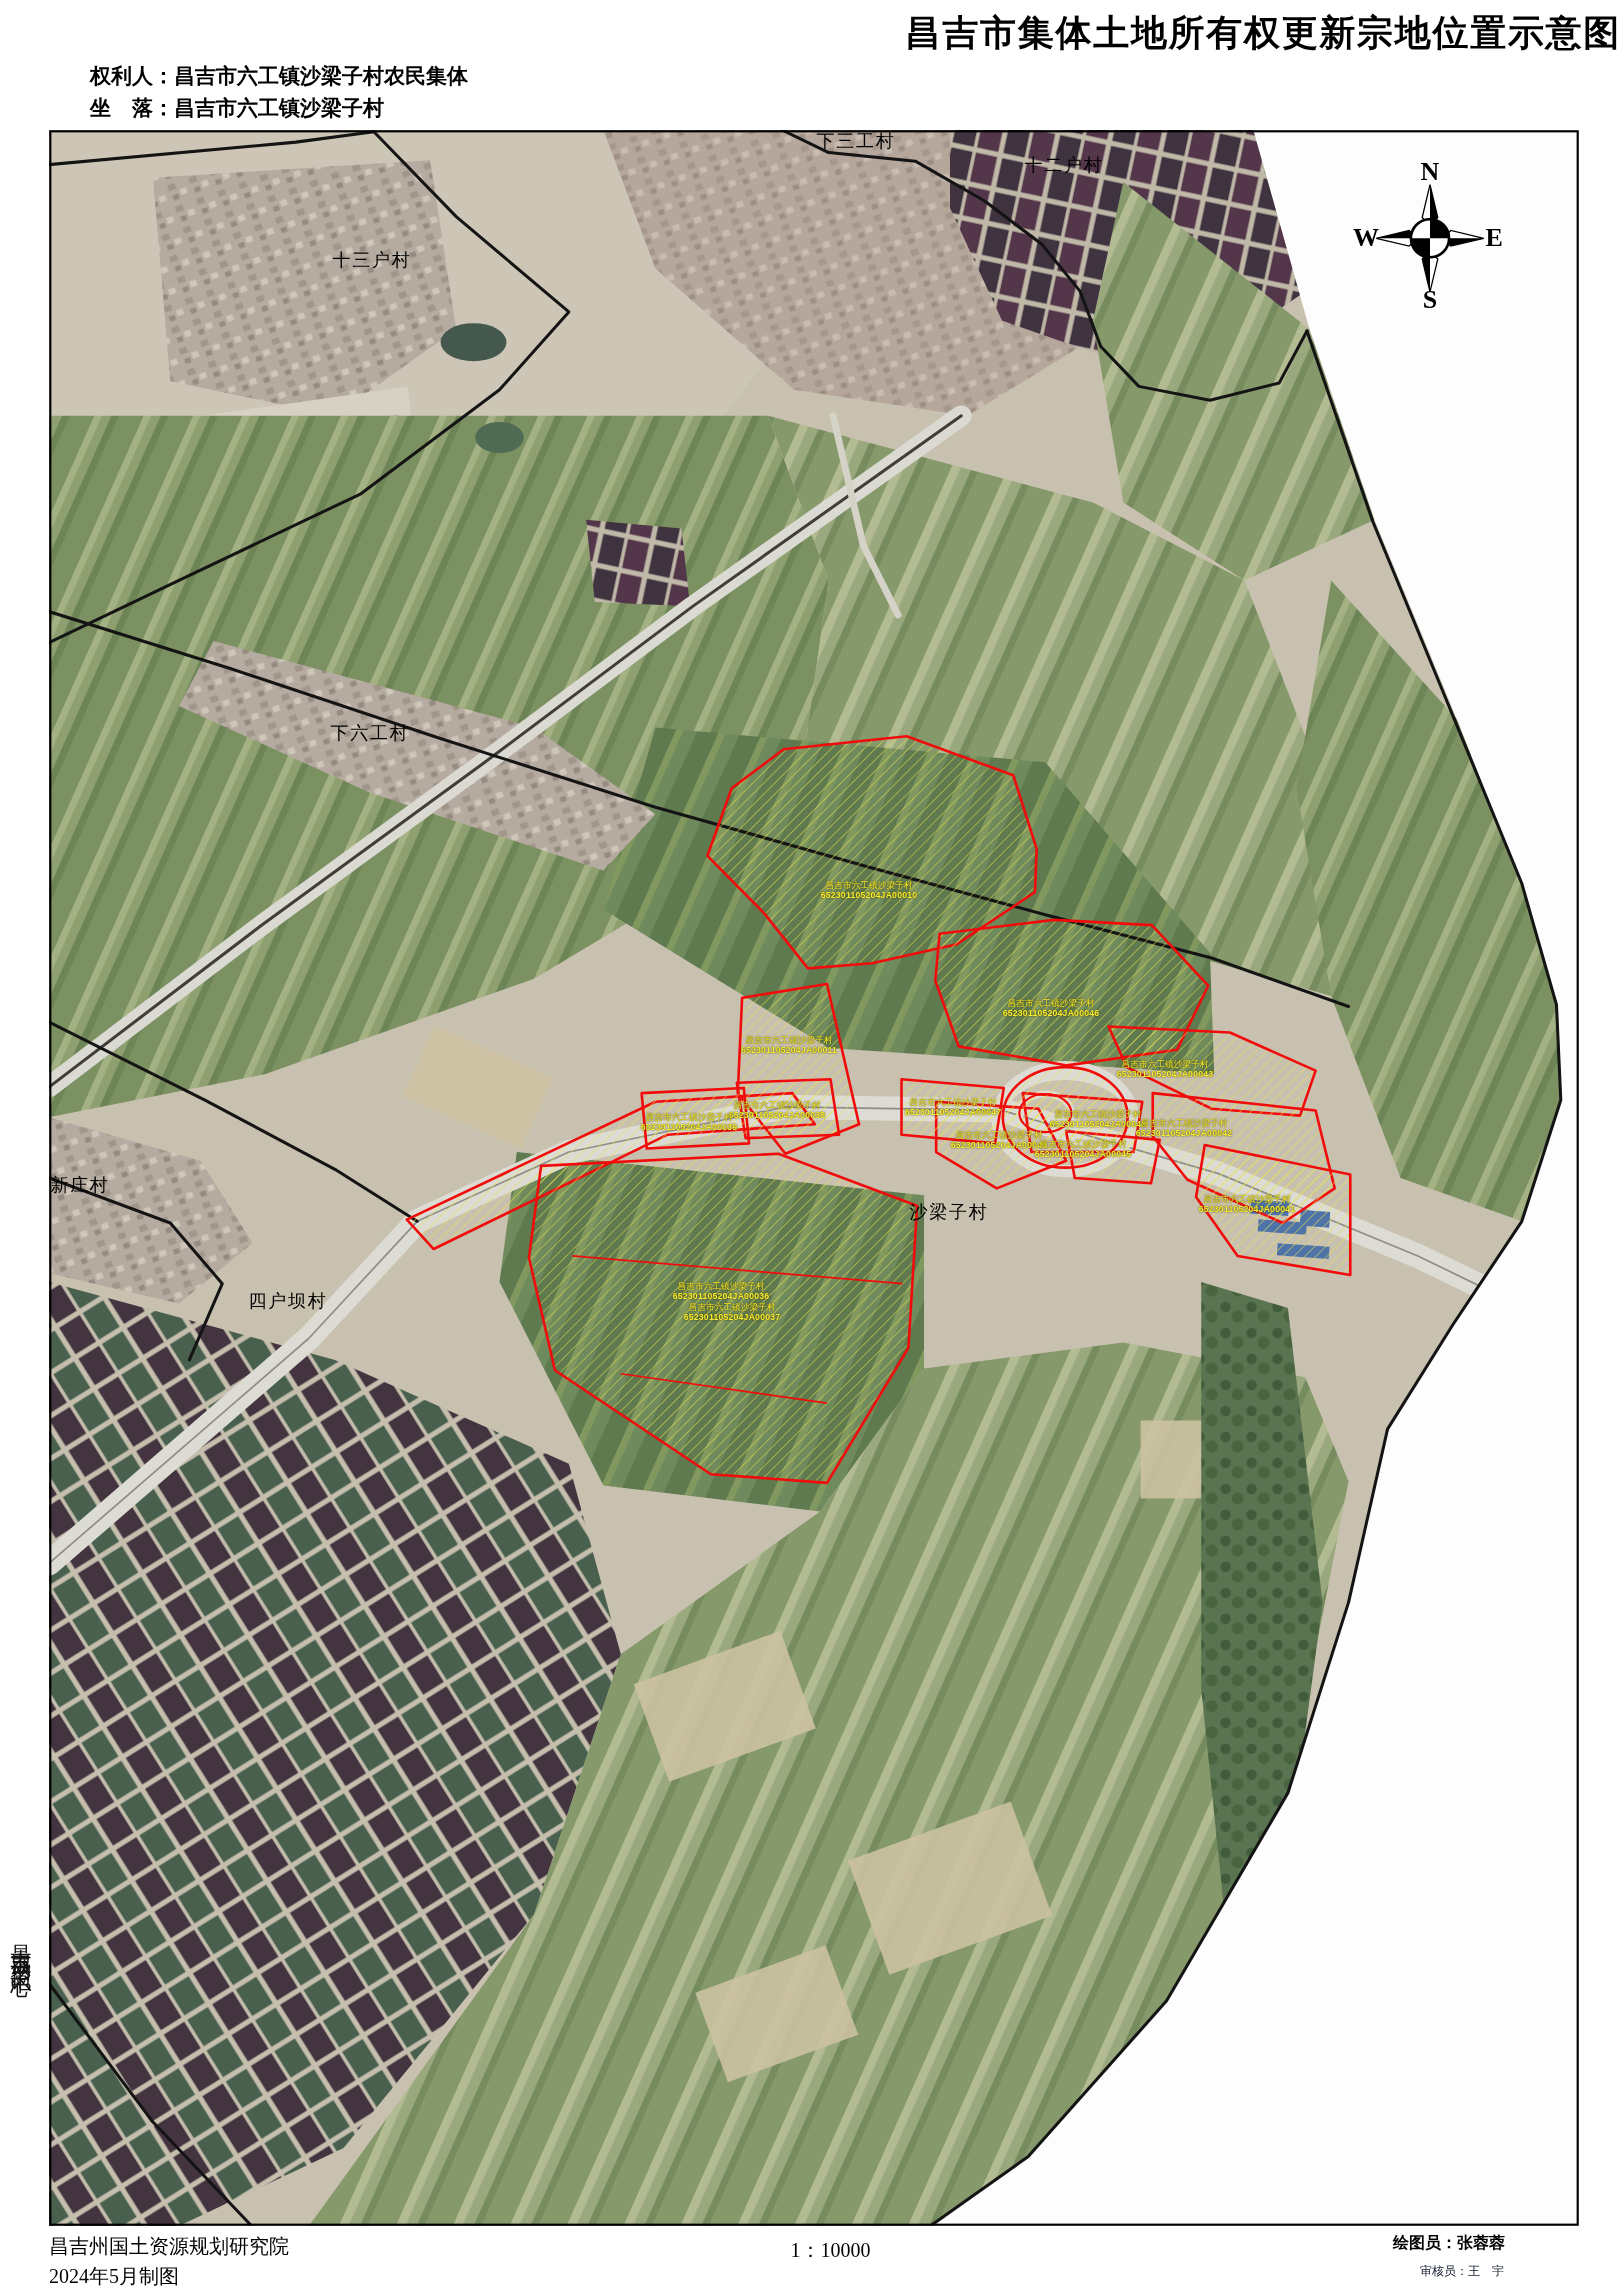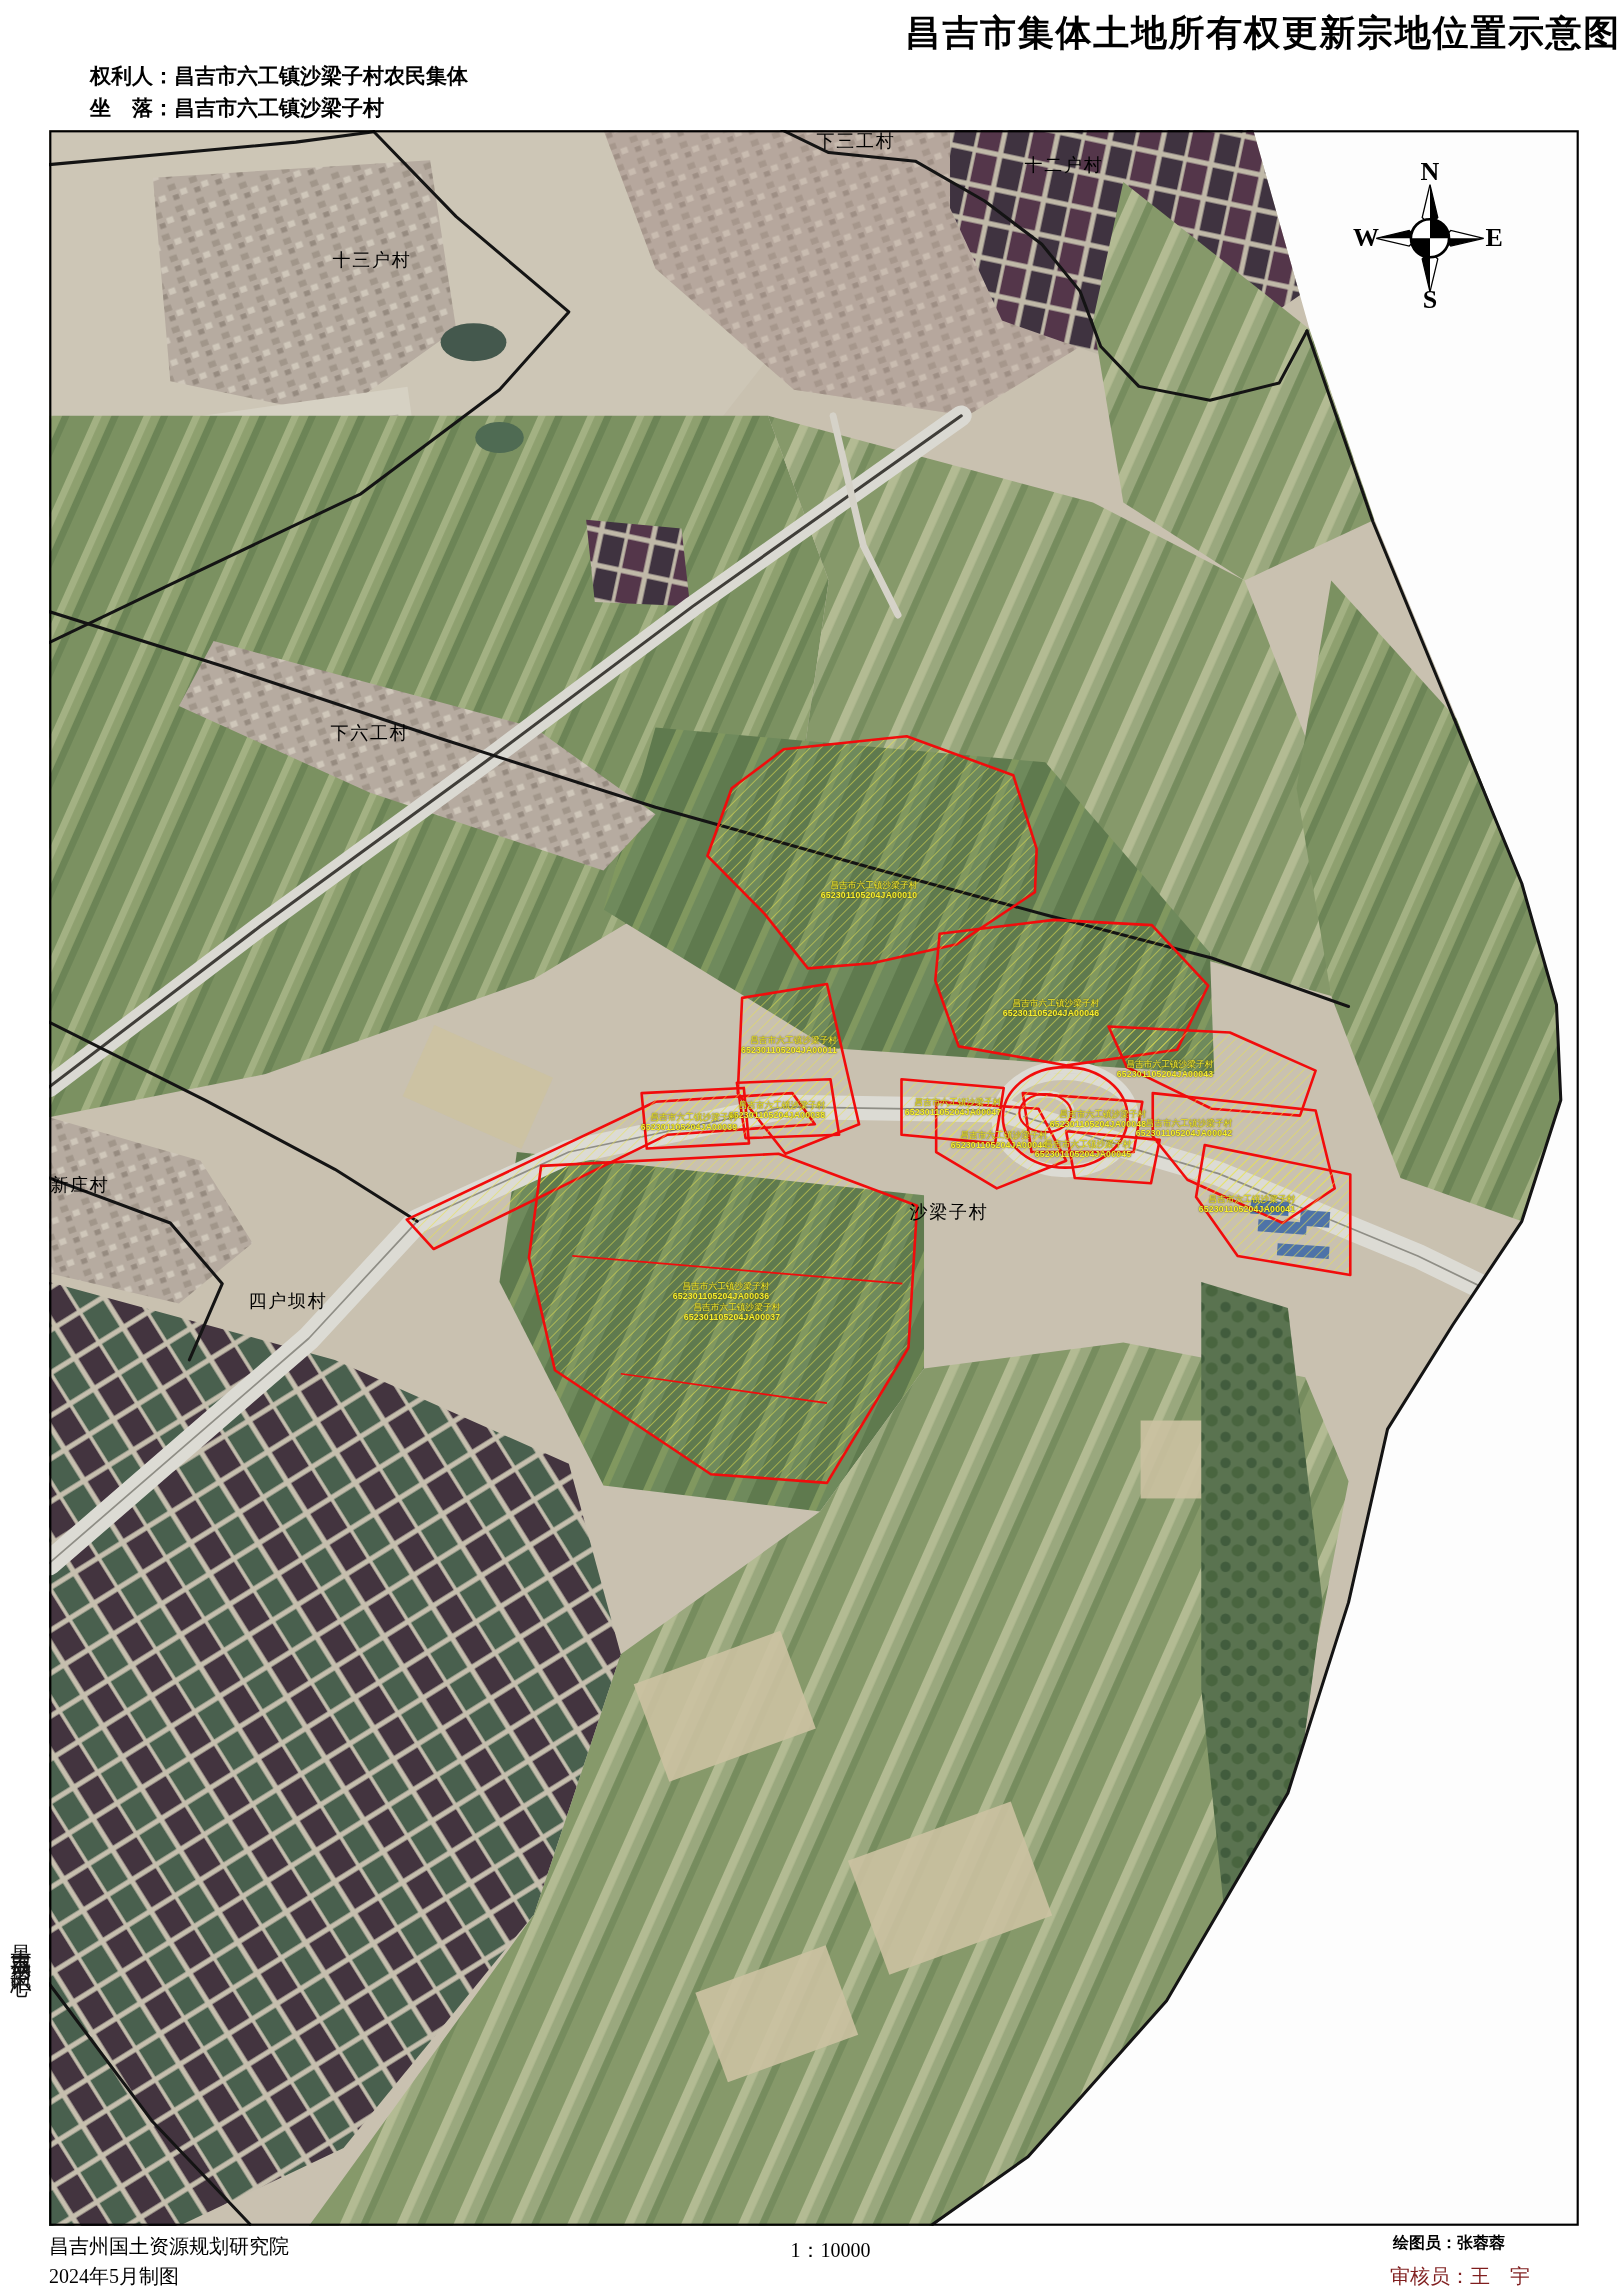--- a/index.html
+++ b/index.html
@@ -18,36 +18,36 @@
     position:absolute;left:49px;top:130px;width:1530px;height:2096px;background:#fdfdfd;
   }
   .map-svg{position:absolute;left:0;top:0;width:100%;height:100%;display:block;}
   .labels-layer{position:absolute;left:0;top:0;width:1621px;height:2295px;pointer-events:none;}
   .village-label{
     position:absolute;transform:translate(-50%,-50%);
     font-size:18px;letter-spacing:1.7px;color:#000;white-space:nowrap;
     font-family:"Liberation Serif","DejaVu Serif",serif;
   }
   .parcel-label{
-    position:absolute;transform:translate(-50%,-50%);text-align:right;
+    position:absolute;transform:translate(-50%,-50%);text-align:center;
     font-size:8.7px;line-height:9.5px;color:#f7f032;white-space:nowrap;
     text-shadow:0 0 1.7px rgba(70,60,0,.85), 0 0 0.9px rgba(70,60,0,.85);
     font-family:"Liberation Sans","DejaVu Sans",sans-serif;
   }
   .parcel-label .code{font-weight:bold;letter-spacing:0.2px;display:block;}
   .side-text{
     position:absolute;left:7px;top:1928px;color:#111;
     writing-mode:vertical-rl;text-orientation:upright;
     font-size:21px;letter-spacing:3.5px;white-space:nowrap;
   }
   .footer-org{position:absolute;left:49px;top:2233px;font-size:20px;color:#000;white-space:nowrap;}
   .footer-date{position:absolute;left:49px;top:2263px;font-size:20px;color:#000;white-space:nowrap;}
   .footer-scale{position:absolute;left:0;top:2237px;width:1621px;text-align:center;font-size:20px;color:#000;padding-left:20px;}
   .footer-drafter{position:absolute;left:1393px;top:2233px;font-size:16px;color:#000;white-space:nowrap;font-weight:bold;}
-  .footer-reviewer{position:absolute;left:1390px;top:2263px;font-size:20px;color:#7f1d1d;white-space:nowrap;}
+  .footer-reviewer{position:absolute;left:1420px;top:2263px;font-size:12px;color:#0f172a;white-space:nowrap;}
 </style>
 </head>
 <body>
 
 <div class="page">
 
   <div class="title">昌吉市集体土地所有权更新宗地位置示意图</div>
   <div class="meta meta-holder">权利人：昌吉市六工镇沙梁子村农民集体</div>
   <div class="meta meta-location">坐　落：昌吉市六工镇沙梁子村</div>
 

